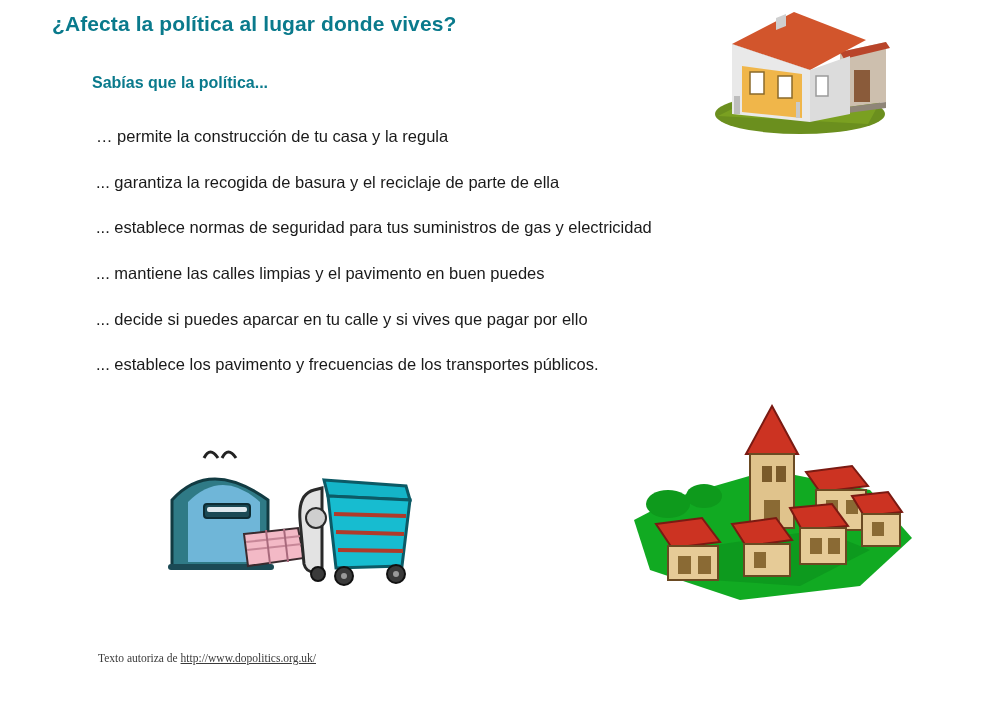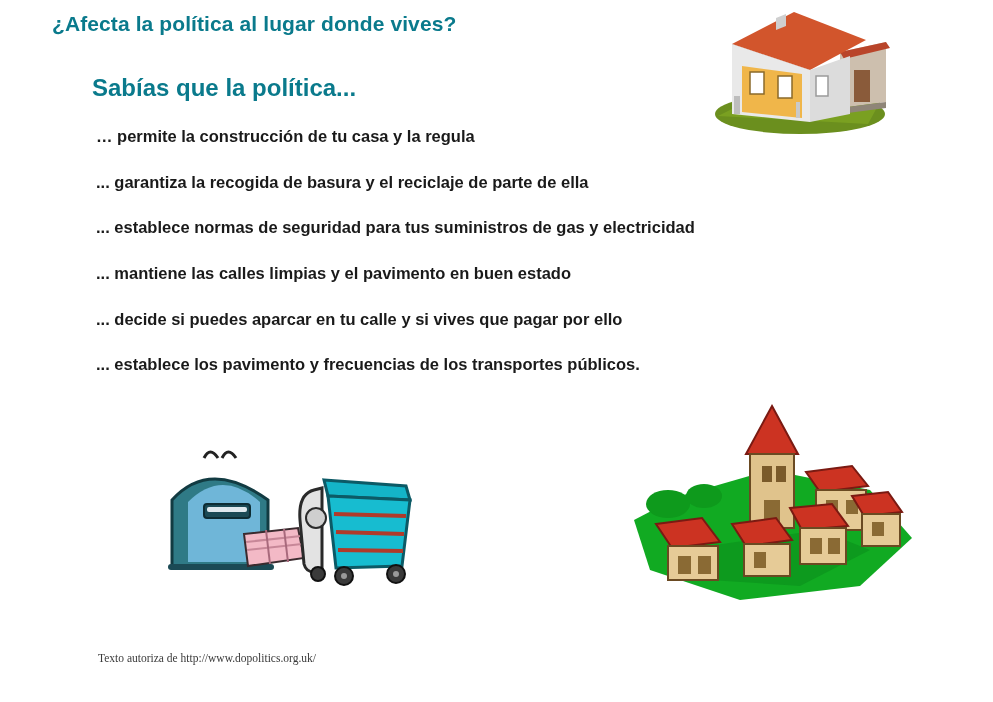--- a/index.html
+++ b/index.html
@@ -27,48 +27,49 @@
     font-size: 21px;
     font-weight: bold;
     color: #0a7a8c;
     letter-spacing: 0.1px;
     white-space: nowrap;
   }
   .subtitle {
     position: absolute;
     left: 92px;
     top: 74px;
-    font-size: 24px;
+    font-size: 16px;
     font-weight: bold;
     color: #0a7a8c;
     white-space: nowrap;
   }
   .bullets {
     position: absolute;
     left: 96px;
     top: 126px;
     width: 700px;
   }
   .bullet {
     font-size: 16.5px;
-    font-weight: bold;
+    font-weight: normal;
     color: #1a1a1a;
     margin-bottom: 25px;
     line-height: 1.25;
     white-space: nowrap;
   }
   .credit {
     position: absolute;
     left: 98px;
     top: 652px;
     font-size: 11.5px;
     color: #3a3a3a;
     font-family: "Liberation Serif", serif;
   }
   .credit .link {
+    text-decoration: underline;
   }
 
   
   .house-art {
     position: absolute;
     left: 690px;
     top: 4px;
     width: 215px;
     height: 135px;
   }
@@ -98,21 +99,21 @@
 <div class="slide">
 
   <div class="title">¿Afecta la política al lugar donde vives?</div>
 
   <div class="subtitle">Sabías que la política...</div>
 
   <div class="bullets">
     <div class="bullet">… permite la construcción de tu casa y la regula</div>
     <div class="bullet">... garantiza la recogida de basura y el reciclaje de parte de ella</div>
     <div class="bullet">... establece normas de seguridad para tus suministros de gas y electricidad</div>
-    <div class="bullet">... mantiene las calles limpias  y el pavimento en buen estado</div>
+    <div class="bullet">... mantiene las calles limpias  y el pavimento en buen puedes</div>
     <div class="bullet">... decide si puedes aparcar en tu calle y si vives que pagar por ello</div>
     <div class="bullet">... establece los pavimento y frecuencias de los transportes públicos.</div>
   </div>
 
   <div class="house-art">
     <svg viewBox="0 0 215 135" width="215" height="135">
 
       <ellipse cx="110" cy="110" rx="85" ry="20" fill="#6b8f1e"></ellipse>
       <path d="M28 112 L60 96 L190 98 L178 120 Z" fill="#7aa021"></path>
 

